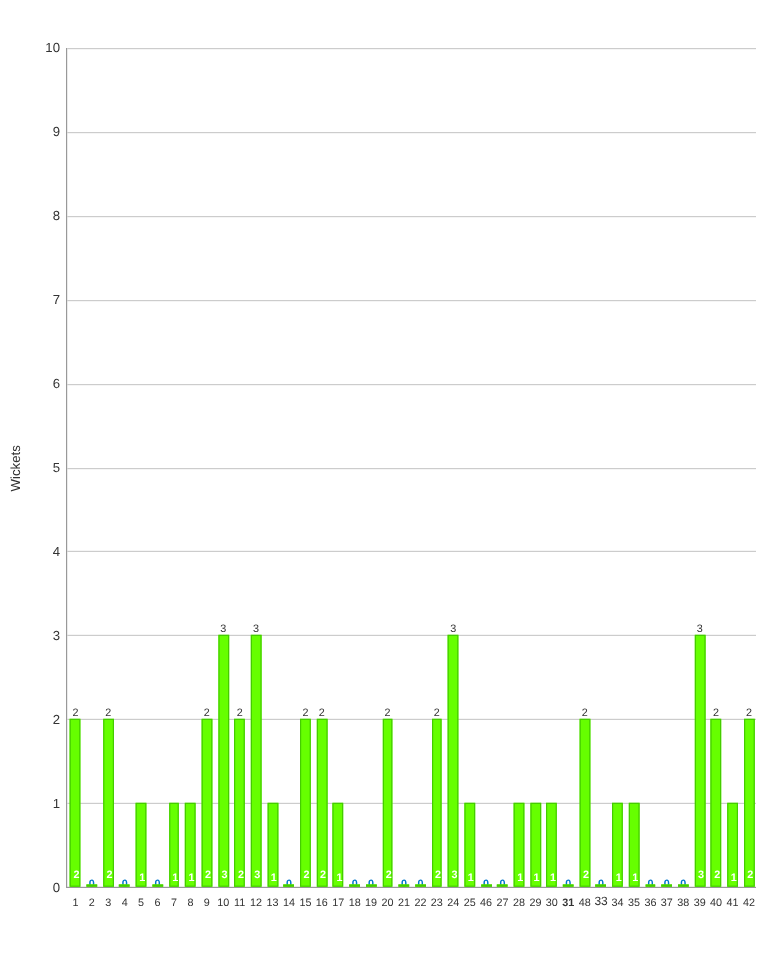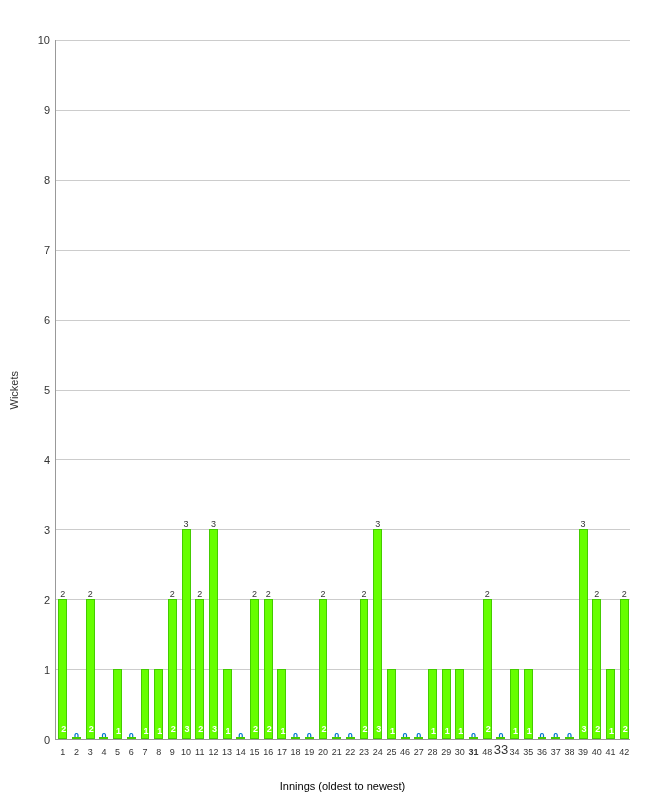--- a/index.html
+++ b/index.html
@@ -225,21 +225,21 @@
       <div style="position: absolute; bottom: -2px; left: 413.11px; width: 8.89881px; text-align: center; font-size: 9px; color: rgb(0, 119, 204); font-weight: bold;">0</div>
       <div style="position: absolute; bottom: 0px; left: 413.11px; width: 8.89881px; height: 0%; background: rgb(102, 255, 0); border: 1px solid rgb(68, 204, 0);"></div>
       <div style="position: absolute; bottom: -18px; left: 417.56px; transform: translateX(-50%); font-size: 9px; color: rgb(51, 51, 51); white-space: nowrap; font-weight: bold;">31</div>
       <div style="position: absolute; bottom: 20%; left: 426.801px; width: 8.89881px; text-align: center; font-size: 9px; color: rgb(51, 51, 51); font-weight: normal;">2</div>
       <div style="position: absolute; bottom: 0px; left: 426.801px; width: 8.89881px; height: 20%; background: rgb(102, 255, 0); border: 1px solid rgb(68, 204, 0);">
         <div style="position: absolute; text-align: center; width: 8.89881px; left: 0px; font-size: 9px; font-weight: bold; bottom: 4px; color: rgb(255, 255, 255);">2</div>
       </div>
       <div style="position: absolute; bottom: -18px; left: 431.25px; transform: translateX(-50%); font-size: 9px; color: rgb(51, 51, 51); white-space: nowrap;">48</div>
       <div style="position: absolute; bottom: -2px; left: 440.491px; width: 8.89881px; text-align: center; font-size: 9px; color: rgb(0, 119, 204); font-weight: bold;">0</div>
       <div style="position: absolute; bottom: 0px; left: 440.491px; width: 8.89881px; height: 0%; background: rgb(102, 255, 0); border: 1px solid rgb(68, 204, 0);"></div>
-      <div style="position: absolute; bottom: -18px; left: 444.94px; transform: translateX(-50%); font-size: 13px; color: rgb(51, 51, 51); white-space: nowrap;">33</div>
+      <div style="position: absolute; bottom: -18px; left: 444.94px; transform: translateX(-50%); font-size: 10px; color: rgb(51, 51, 51); white-space: nowrap;">33</div>
       <div style="position: absolute; bottom: 0px; left: 454.182px; width: 8.89881px; height: 10%; background: rgb(102, 255, 0); border: 1px solid rgb(68, 204, 0);">
         <div style="position: absolute; text-align: center; width: 8.89881px; left: 0px; font-size: 9px; font-weight: bold; bottom: 2px; color: rgb(255, 255, 255);">1</div>
       </div>
       <div style="position: absolute; bottom: -18px; left: 458.631px; transform: translateX(-50%); font-size: 9px; color: rgb(51, 51, 51); white-space: nowrap;">34</div>
       <div style="position: absolute; bottom: 0px; left: 467.872px; width: 8.89881px; height: 10%; background: rgb(102, 255, 0); border: 1px solid rgb(68, 204, 0);">
         <div style="position: absolute; text-align: center; width: 8.89881px; left: 0px; font-size: 9px; font-weight: bold; bottom: 2px; color: rgb(255, 255, 255);">1</div>
       </div>
       <div style="position: absolute; bottom: -18px; left: 472.321px; transform: translateX(-50%); font-size: 9px; color: rgb(51, 51, 51); white-space: nowrap;">35</div>
       <div style="position: absolute; bottom: -2px; left: 481.562px; width: 8.89881px; text-align: center; font-size: 9px; color: rgb(0, 119, 204); font-weight: bold;">0</div>
       <div style="position: absolute; bottom: 0px; left: 481.562px; width: 8.89881px; height: 0%; background: rgb(102, 255, 0); border: 1px solid rgb(68, 204, 0);"></div>
@@ -264,15 +264,14 @@
         <div style="position: absolute; text-align: center; width: 8.89881px; left: 0px; font-size: 9px; font-weight: bold; bottom: 2px; color: rgb(255, 255, 255);">1</div>
       </div>
       <div style="position: absolute; bottom: -18px; left: 554.464px; transform: translateX(-50%); font-size: 9px; color: rgb(51, 51, 51); white-space: nowrap;">41</div>
       <div style="position: absolute; bottom: 20%; left: 563.705px; width: 8.89881px; text-align: center; font-size: 9px; color: rgb(51, 51, 51); font-weight: normal;">2</div>
       <div style="position: absolute; bottom: 0px; left: 563.705px; width: 8.89881px; height: 20%; background: rgb(102, 255, 0); border: 1px solid rgb(68, 204, 0);">
         <div style="position: absolute; text-align: center; width: 8.89881px; left: 0px; font-size: 9px; font-weight: bold; bottom: 4px; color: rgb(255, 255, 255);">2</div>
       </div>
       <div style="position: absolute; bottom: -18px; left: 568.155px; transform: translateX(-50%); font-size: 9px; color: rgb(51, 51, 51); white-space: nowrap; margin-top: 22px;">42</div>
     </div>
 
-  <div class="x-axis-label">Innings (oldest to newest)</div>
 
 </div>
 
 </body></html>

